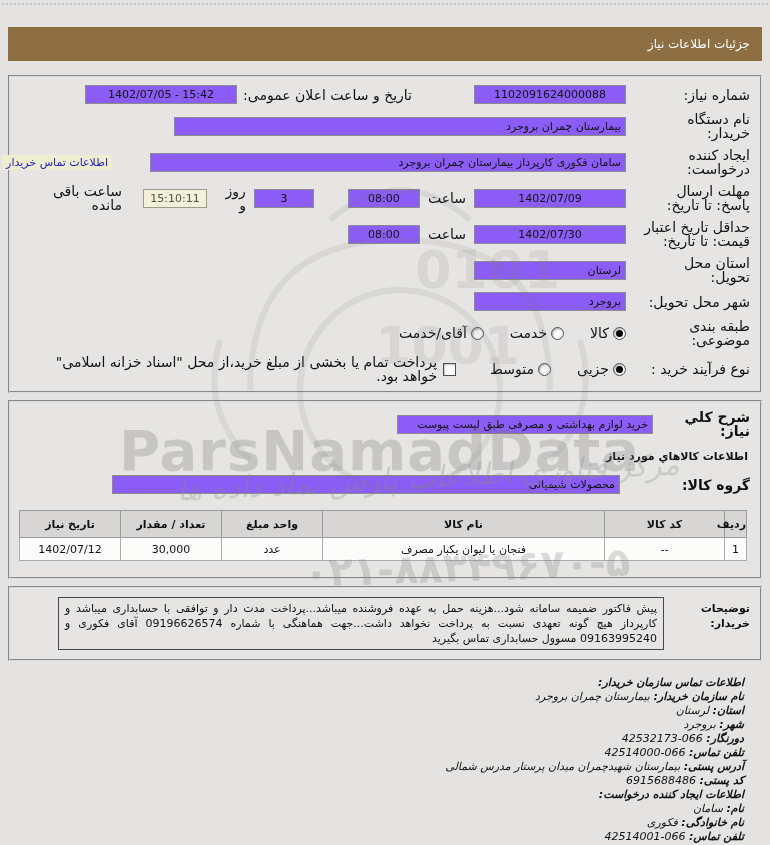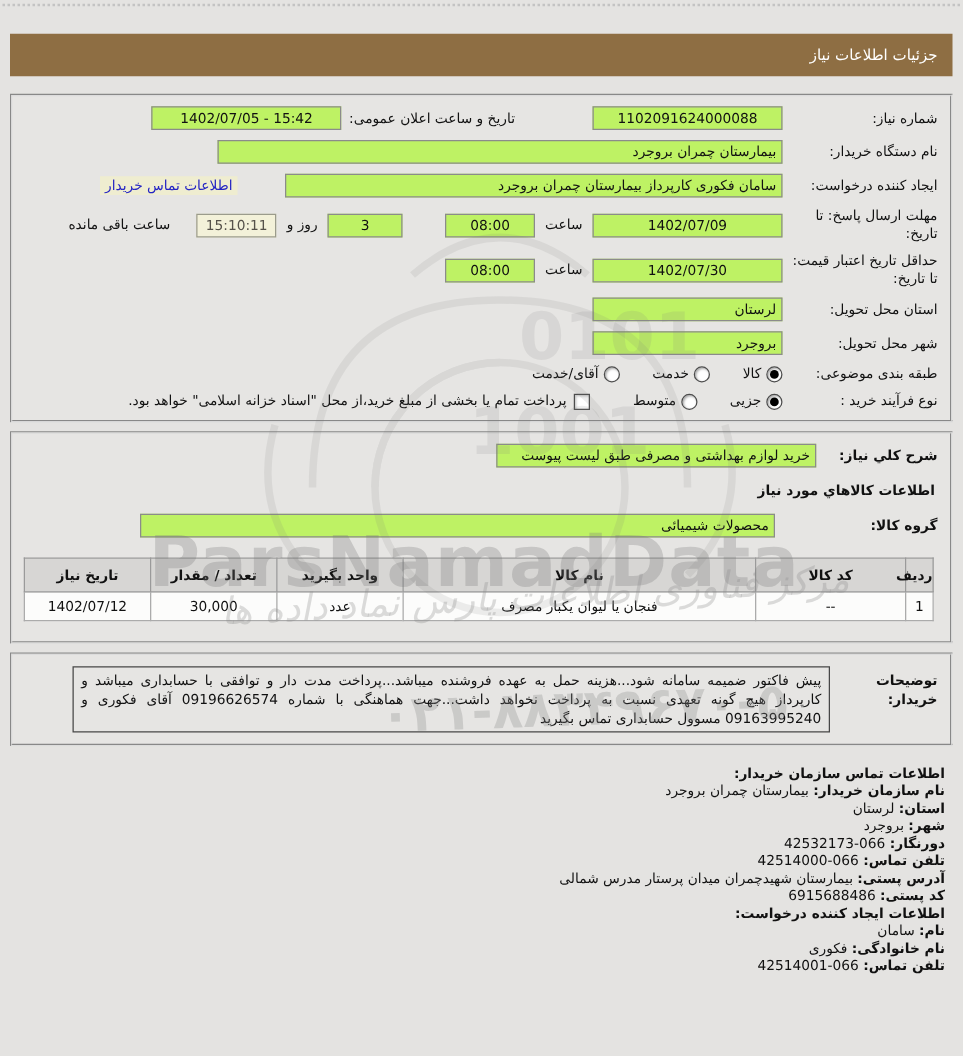--- a/index.html
+++ b/index.html
@@ -24,26 +24,26 @@
 
   .panel {
     margin:0 8px 7px;
     border:2px groove #dcdcdc;
     background:#e6e5e3;
     padding:8px 10px 6px;
     position:relative; z-index:1;
   }
 
   .row { display:flex; align-items:center; margin-bottom:8px; }
-  .lbl { font-size:11px; color:#111; line-height:14px; }
-  .wl  { width:124px; flex:none; }
+  .lbl { font-size:14px; color:#111; line-height:14px; }
+  .wl  { width:124px; flex:none;padding-left:18px; }
   .b   { font-weight:bold; }
 
   .tbox {
-    background:#bef264; border:1px solid #8b8b8b;
+    background:#8b5cf6; border:1px solid #8b8b8b;
     height:19px; line-height:17px; font-size:11px;
     padding:0 4px; overflow:hidden; white-space:nowrap;
     flex:none;
   }
   .center { text-align:center; }
   .w150 { width:152px; }
 
   .link {
     color:#2323c4; background:#efedd0;
     padding:1px 4px; cursor:pointer; flex:none;
@@ -89,21 +89,21 @@
   }
 
   .notes-panel { display:flex; align-items:flex-start; padding:9px 10px; }
   .notes-label { width:86px; flex:none; font-weight:bold; line-height:15px; padding-top:4px; }
   .notes-box {
     width:606px; border:1px solid #474747;
     padding:3px 6px; line-height:15px;
     text-align:justify; background:transparent;
   }
 
-  .contact { padding:8px 14px 0; line-height:14px; position:relative; z-index:1; }
+  .contact { padding:8px 26px 0; line-height:14px; position:relative; z-index:1;font-style:italic; }
   .contact div { white-space:nowrap; }
 
   
   .wm { position:absolute; inset:0; pointer-events:none; z-index:6; }
   .wm-latin {
     position:absolute; top:418px; right:130px;
     font-size:56px; font-weight:bold; letter-spacing:1px;
     color:rgba(120,120,120,0.28); direction:ltr;
   }
   .wm-fa {
@@ -137,21 +137,21 @@
     <span class="tbox w150 center" dir="ltr" style="margin-right:6px">1402/07/05 - 15:42</span>
   </div>
 
   <div class="row">
     <span class="lbl wl">نام دستگاه خریدار:</span>
     <span class="tbox" style="width:452px">بیمارستان چمران بروجرد</span>
   </div>
 
   <div class="row">
     <span class="lbl wl">ایجاد کننده درخواست:</span>
-    <span class="tbox" style="width:398px">سامان فکوری کارپرداز بیمارستان چمران بروجرد</span>
+    <span class="tbox" style="width:476px">سامان فکوری کارپرداز بیمارستان چمران بروجرد</span>
     <span class="link" style="margin-right:38px">اطلاعات تماس خریدار</span>
   </div>
 
   <div class="row">
     <span class="lbl wl">مهلت ارسال پاسخ: تا تاریخ:</span>
     <span class="tbox w150 center">1402/07/09</span>
     <span class="lbl" style="margin:0 8px">ساعت</span>
     <span class="tbox center" style="width:72px">08:00</span>
     <span class="tbox center" style="width:60px;margin-right:34px">3</span>
     <span class="lbl" style="margin:0 8px">روز و</span>
@@ -218,21 +218,21 @@
         <col style="width:282px">
       <col style="width:101px">
         <col style="width:101px">
         <col style="width:101px">
     </colgroup>
     <thead>
       <tr>
         <th>ردیف</th>
         <th>کد کالا</th>
         <th>نام کالا</th>
-        <th>واحد بگیرید</th>
+        <th>واحد مبلغ</th>
         <th>تعداد / مقدار</th>
         <th>تاریخ نیاز</th>
       </tr>
     </thead>
     <tbody>
       <tr>
         <td>1</td>
         <td>--</td>
         <td>فنجان یا لیوان یکبار مصرف</td>
         <td>عدد</td>

